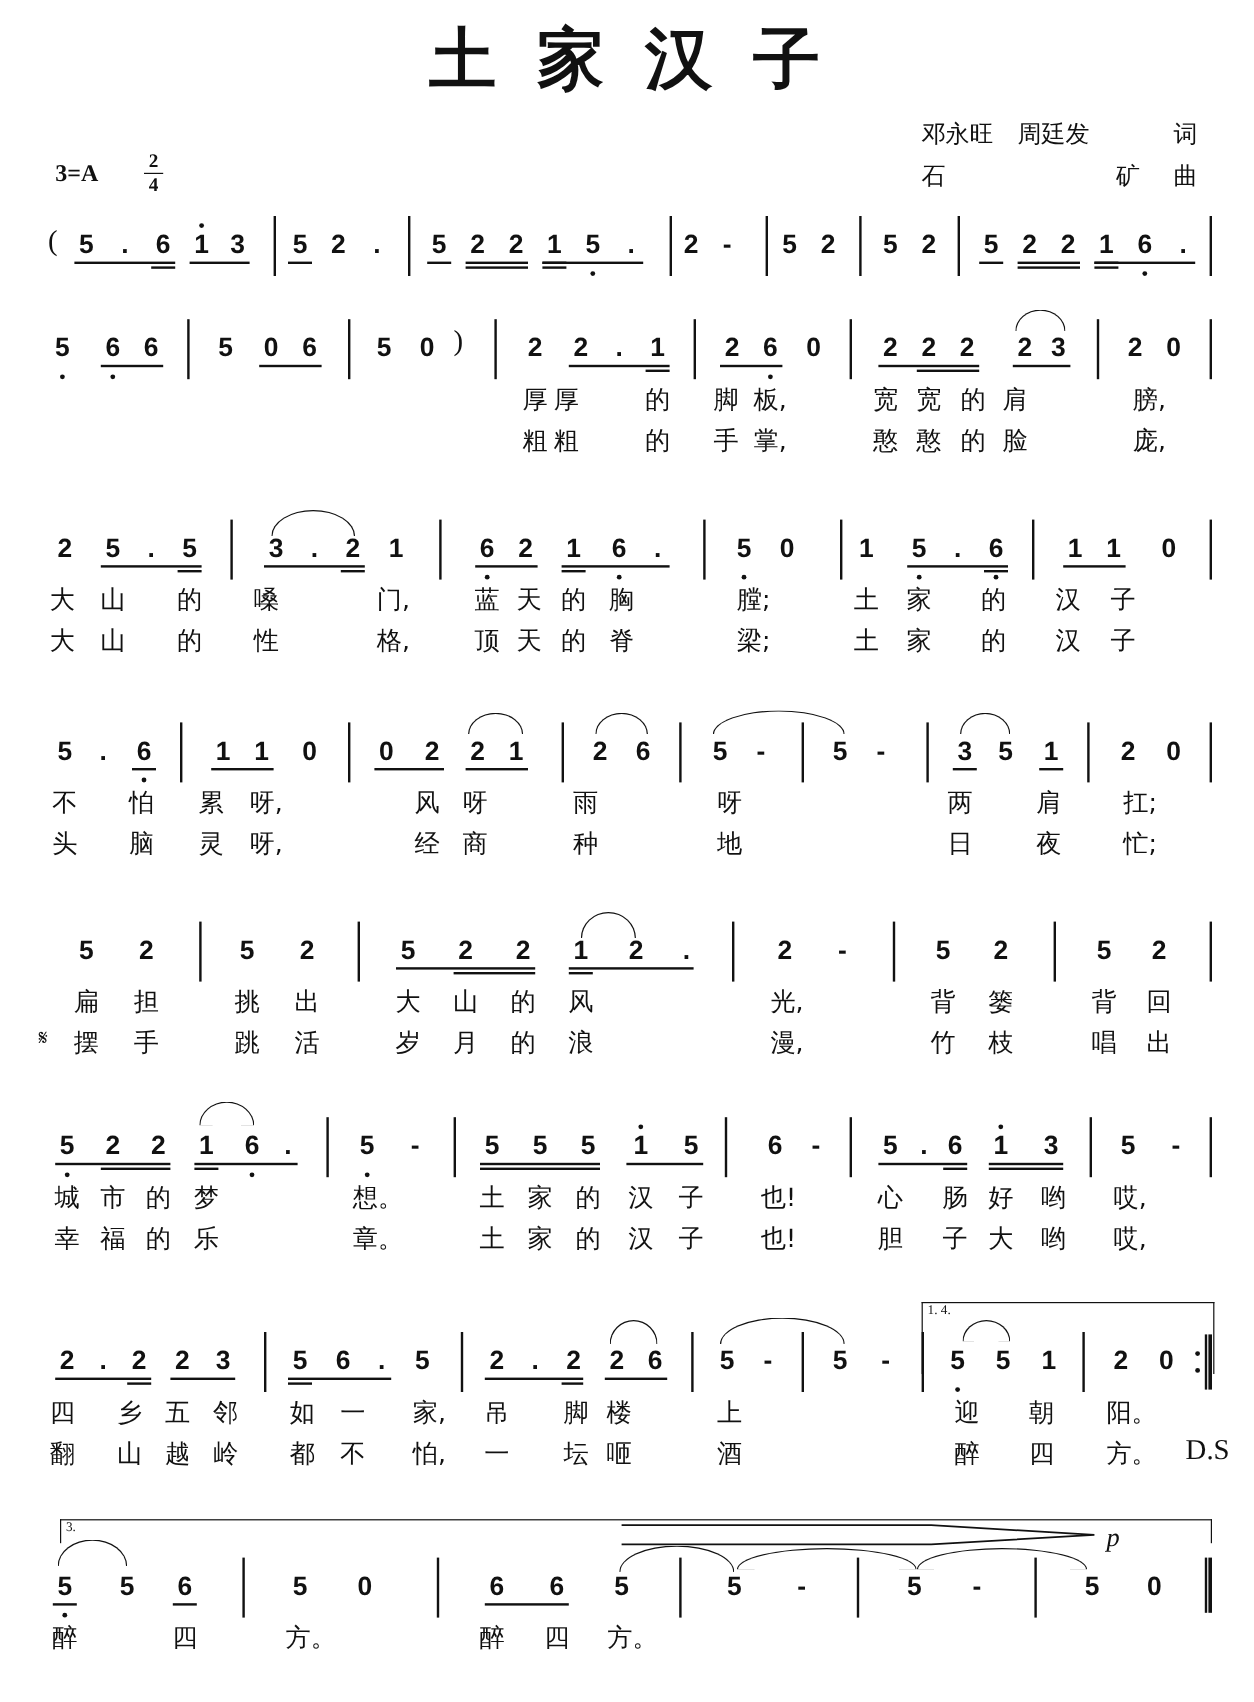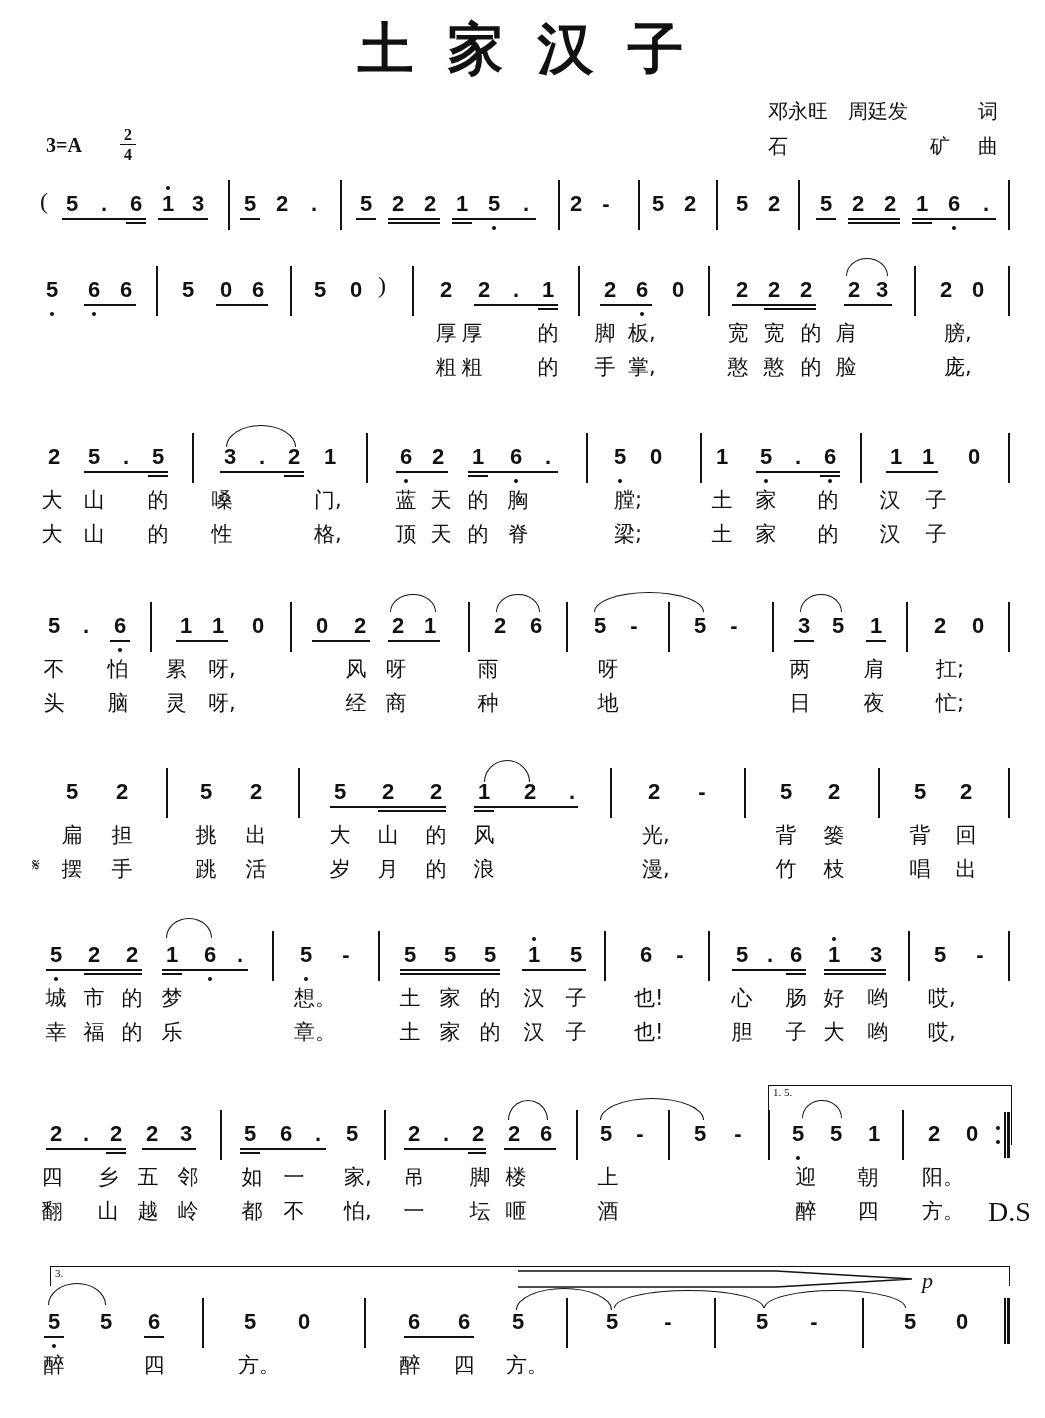--- a/index.html
+++ b/index.html
@@ -13,21 +13,21 @@
   .note { font-family:"Liberation Sans", sans-serif; font-weight:bold; font-size:22px; text-align:center; width:18px; margin-left:-9px; line-height:24px; }
   .barline { width:1.5px; background:#111; }
   .dbl { width:6px; border-left:2px solid #111; border-right:3px solid #111; box-sizing:border-box; }
   .ul { height:1.5px; background:#111; }
   .dot-below { width:4px; height:4px; background:#111; border-radius:50%; }
   .dot-above { width:4px; height:4px; background:#111; border-radius:50%; }
   .lyric { font-family:"DejaVu Sans", sans-serif; font-size:21px; line-height:24px; width:24px; margin-left:-12px; text-align:center; }
   .slur { border:1.5px solid #111; border-bottom:none; border-radius:50% 50% 0 0 / 100% 100% 0 0; box-sizing:border-box; }
   .volta { border-top:1.5px solid #111; border-left:1.5px solid #111; box-sizing:border-box; font-size:11px; font-family:"Liberation Serif", serif; padding-left:4px; }
   .paren { font-family:"Liberation Serif", serif; font-size:24px; }
-  .small { font-family:"Liberation Serif", serif; font-size:28px; }
+  .small { font-family:"Liberation Serif", serif; font-size:24px; }
 </style>
 </head>
 <body>
 
 <div class="abs title">土家汉子</div>
 <div class="abs credit" style="left:768px; top:98px;">邓永旺　周廷发</div>
 <div class="abs credit" style="left:978px; top:98px;">词</div>
 <div class="abs credit" style="left:768px; top:133px;">石</div>
 <div class="abs credit" style="left:930px; top:133px;">矿</div>
 <div class="abs credit" style="left:978px; top:133px;">曲</div>
@@ -517,21 +517,21 @@
     <div class="abs lyric" style="left: 54px; top: 1353px;">醉</div>
     <div class="abs lyric" style="left: 154px; top: 1353px;">四</div>
     <div class="abs lyric" style="left: 250px; top: 1353px;">方。</div>
     <div class="abs lyric" style="left: 410px; top: 1353px;">醉</div>
     <div class="abs lyric" style="left: 464px; top: 1353px;">四</div>
     <div class="abs lyric" style="left: 518px; top: 1353px;">方。</div>
     <div class="abs paren" style="left: 40px; top: 188px;">(</div>
     <div class="abs paren" style="left: 378px; top: 272px;">)</div>
     <div class="abs small" style="left: 32px; top: 855px; font-size: 18px;">𝄋</div>
     <div class="abs small" style="left: 988px; top: 1196px;">D.S</div>
-    <div class="abs volta" style="left: 768px; top: 1085px; width: 244px; height: 60px; border-right: 1.5px solid rgb(17, 17, 17); border-left: 1.5px solid rgb(17, 17, 17);">1. 5.</div>
+    <div class="abs volta" style="left: 768px; top: 1085px; width: 244px; height: 60px; border-right: 1.5px solid rgb(17, 17, 17); border-left: 1.5px solid rgb(17, 17, 17);">1. 4.</div>
     <div class="abs volta" style="left: 50px; top: 1266px; width: 960px; height: 20px; border-right: 1.5px solid rgb(17, 17, 17);">3.</div>
     <div class="abs dbl" style="left: 1004px; top: 1112px; height: 46px;"></div>
     <div class="abs dot-below" style="left: 996px; top: 1126px;"></div>
     <div class="abs dot-below" style="left: 996px; top: 1140px;"></div>
     <div class="abs dbl" style="left: 1004px; top: 1298px; height: 46px;"></div>
     <svg width="420" height="24" style="position: absolute; left: 516px; top: 1268px;">
       <path d="M2 3 L260 3 L396 11 L260 19 L2 19" fill="none" stroke="#111" stroke-width="1.4"></path>
     </svg>
     <div class="abs small" style="left: 922px; top: 1268px; font-style: italic; font-size: 22px;">p</div>
   </div>

